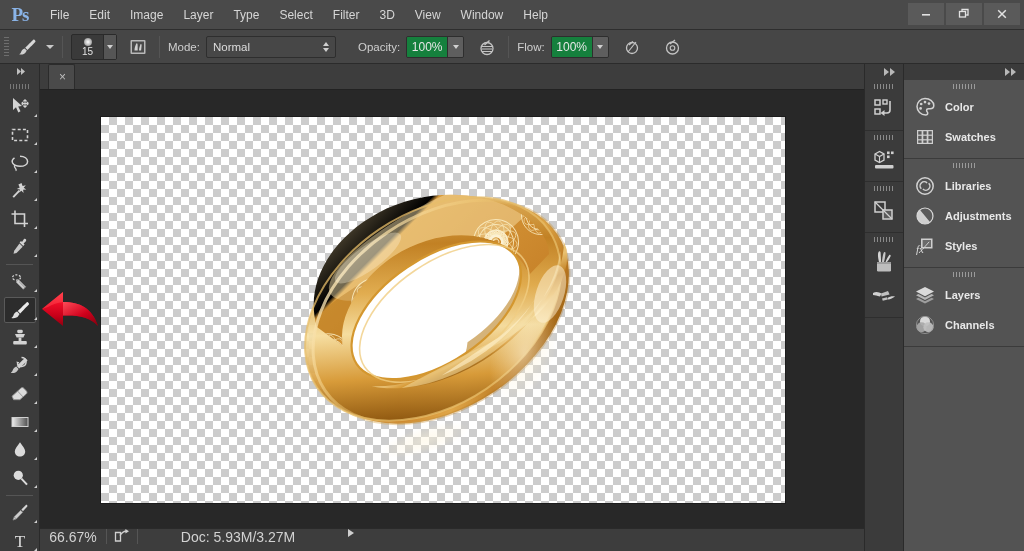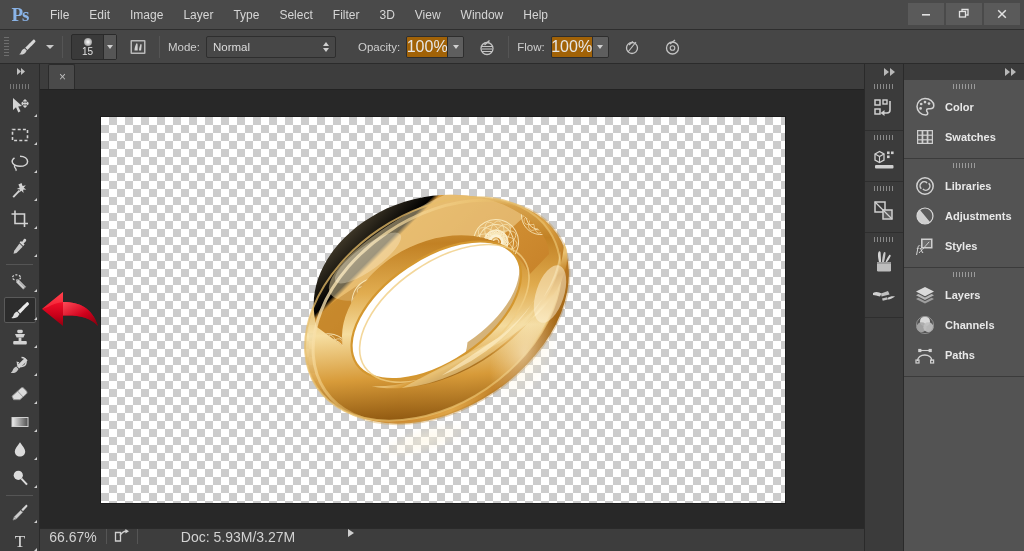--- a/index.html
+++ b/index.html
@@ -92,21 +92,21 @@
     display: flex; flex-direction: column; align-items: center; justify-content: center; gap: 2px;
   }
   .spin .up { width: 0; height: 0; border-left: 3.5px solid transparent; border-right: 3.5px solid transparent; border-bottom: 4px solid #cfcfcf; }
   .spin .dn { width: 0; height: 0; border-left: 3.5px solid transparent; border-right: 3.5px solid transparent; border-top: 4px solid #cfcfcf; }
 
   .num-field {
     height: 22px; display: flex; align-items: stretch;
     border: 1px solid #2e2e2e; border-radius: 2px; overflow: hidden;
   }
   .num-field .nf-val {
-    background: #a16207; color: #e6e6e6; font-size: 16px;
+    background: #15803d; color: #e6e6e6; font-size: 12px;
     display: flex; align-items: center; justify-content: center; width: 40px;
   }
   .num-field .nf-btn {
     width: 16px; background: #5e5e5e; border-left: 1px solid #2e2e2e;
     display: flex; align-items: center; justify-content: center;
   }
   .icon-btn { width: 26px; height: 26px; display: flex; align-items: center; justify-content: center; }
 
   
   .tabbar {
@@ -896,31 +896,20 @@
       </div>
       <div class="panel-row">
         <svg width="22" height="22" viewBox="0 0 22 22">
           <circle cx="11" cy="7.4" r="5" fill="#d8d8d8"></circle>
           <circle cx="7.6" cy="13.2" r="5" fill="#a8a8a8" fill-opacity="0.92"></circle>
           <circle cx="14.4" cy="13.2" r="5" fill="#bfbfbf" fill-opacity="0.92"></circle>
           <circle cx="11" cy="11" r="8.6" fill="none" stroke="#9b9b9b" stroke-width="0.8"></circle>
         </svg>
         <span class="plabel">Channels</span>
       </div>
-      <div class="panel-row">
-        <svg width="22" height="22" viewBox="0 0 22 22">
-          <path d="M3.5 17 C3.5 9 18 9 18 17" fill="none" stroke="#d2d2d2" stroke-width="1.4"></path>
-          <path d="M6 6.5 h10" stroke="#d2d2d2" stroke-width="1.1"></path>
-          <rect x="4.2" y="4.9" width="3.2" height="3.2" fill="#d2d2d2"></rect>
-          <rect x="14.6" y="4.9" width="3.2" height="3.2" fill="#d2d2d2"></rect>
-          <rect x="2" y="16" width="3" height="3" fill="none" stroke="#d2d2d2" stroke-width="1.2"></rect>
-          <rect x="16.6" y="16" width="3" height="3" fill="none" stroke="#d2d2d2" stroke-width="1.2"></rect>
-        </svg>
-        <span class="plabel">Paths</span>
-      </div>
     </div>
   </div>
 
   <div class="red-arrow">
     <svg width="64" height="54" viewBox="0 0 64 54">
       <defs>
         <linearGradient id="redG" x1="0" y1="0" x2="0" y2="1">
           <stop offset="0%" stop-color="#ff3b46"></stop>
           <stop offset="35%" stop-color="#ec0d26"></stop>
           <stop offset="70%" stop-color="#c70019"></stop>

